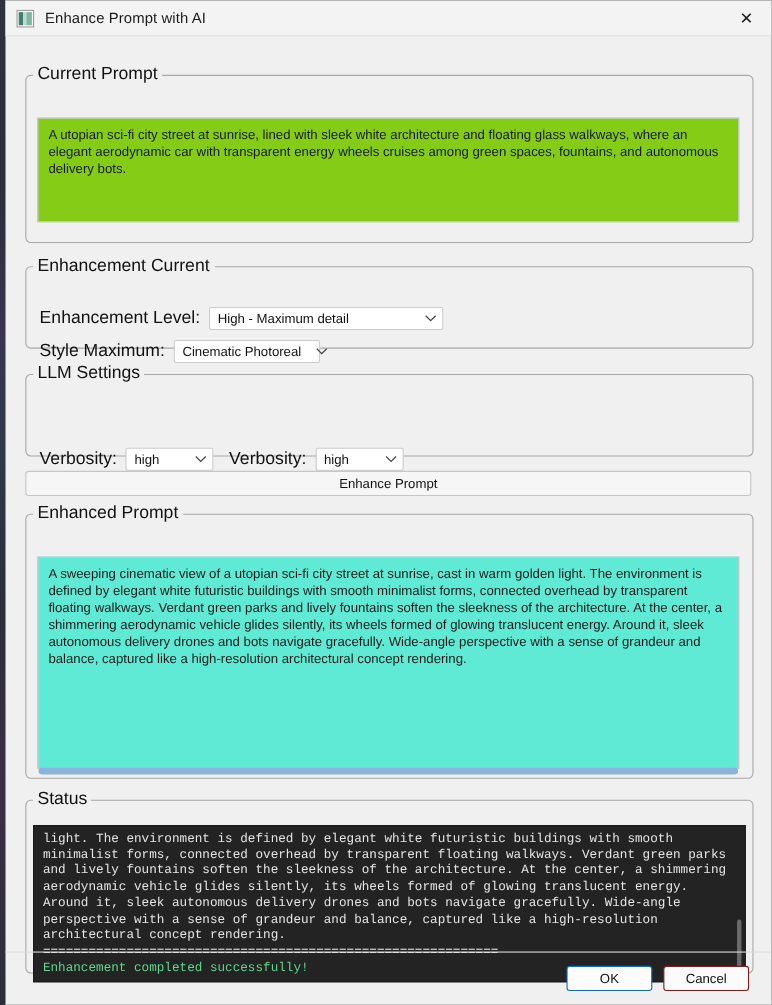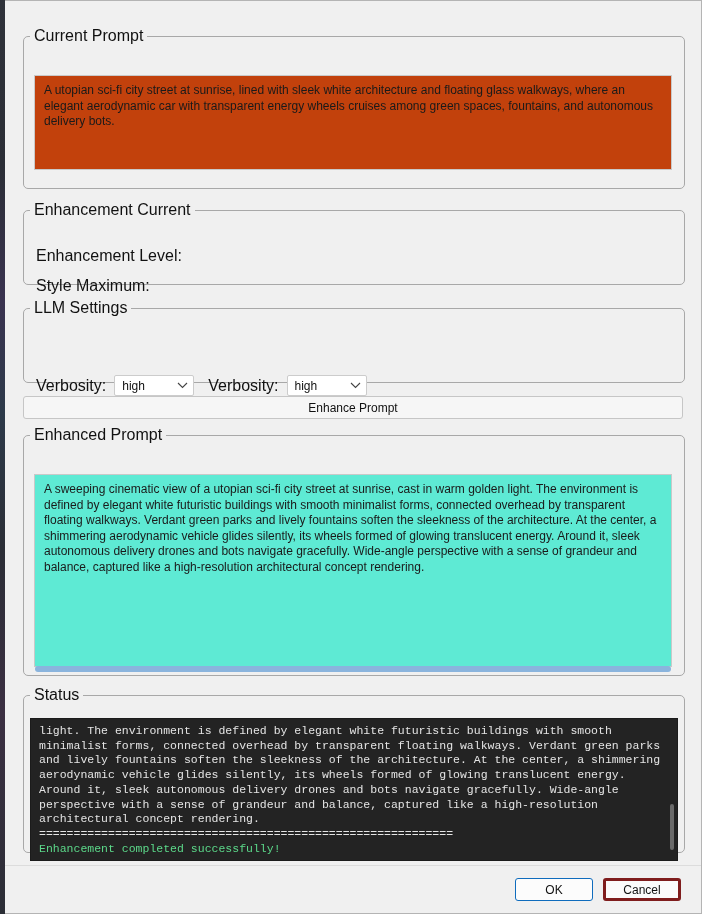--- a/index.html
+++ b/index.html
@@ -100,21 +100,21 @@
     font-size: 16px;
     color: #111;
   }
 
   
   #group-current-prompt { left: 18px; top: 26px; width: 660px; height: 160px; }
   #current-prompt-text {
     position: absolute;
     left: 10px; top: 30px;
     width: 638px; height: 95px;
-    background: #c2410c;
+    background: #84cc16;
     border: 1px solid #c9c9c9;
     box-sizing: border-box;
     padding: 7px 9px;
     font-size: 12px;
     line-height: 15.5px;
     color: #1a1a1a;
     overflow: hidden;
   }
 
   
@@ -245,52 +245,77 @@
   }
   .dlg-btn {
     width: 78px;
     height: 23px;
     box-sizing: border-box;
     border-radius: 3px;
     font-family: "Liberation Sans", sans-serif;
     font-size: 12px;
     color: #111;
     background: #fbfbfb;
-    border: 3px solid #7f1d1d;
+    border: 1px solid #7f1d1d;
     cursor: default;
   }
   #ok-button {
     border: 1.6px solid #0f6cbd;
     background: #fcfcfc;
   }
 </style>
 </head>
 <body>
 
 <div id="desktop-strip"></div>
 
 <div id="dialog">
 
+  <div id="titlebar">
+    <span id="app-icon">
+      <i class="s1"></i>
+        <i class="s2"></i>
+        <i class="s3"></i>
+    </span>
+    <span id="title-text">Enhance Prompt with AI</span>
+    <div id="close-button">✕</div>
+  </div>
 
   <div id="content">
 
     <fieldset class="group" id="group-current-prompt">
       <legend>Current Prompt</legend>
       <div id="current-prompt-text">A utopian sci-fi city street at sunrise, lined with sleek white architecture and floating glass walkways, where an elegant aerodynamic car with transparent energy wheels cruises among green spaces, fountains, and autonomous delivery bots.</div>
     </fieldset>
 
     <fieldset class="group" id="group-enhancement">
       <legend>Enhancement Current</legend>
 
       <div class="row" id="row-enh-level">
         <span class="field-label">Enhancement Level:</span>
+        <div class="combo" id="combo-enhancement-level">
+          <span class="val">High - Maximum detail</span>
+          <span class="chev">
+            <svg width="11" height="7" viewBox="0 0 11 7">
+                <path d="M1 1 L5.5 5.5 L10 1" fill="none" stroke="#444" stroke-width="1.1"></path>
+              </svg>
+          </span>
+        </div>
       </div>
 
       <div class="row" id="row-style-preset">
         <span class="field-label">Style Maximum:</span>
+        <div class="combo" id="combo-style-preset">
+          <span class="val">Cinematic Photoreal</span>
+          <span class="chev">
+            <svg width="11" height="7" viewBox="0 0 11 7">
+                <path d="M1 1 L5.5 5.5 L10 1" fill="none" stroke="#444" stroke-width="1.1"></path>
+              </svg>
+          </span>
+        </div>
       </div>
     </fieldset>
 
     <fieldset class="group" id="group-llm">
       <legend>LLM Settings</legend>
 
 
       <div class="row" id="row-reasoning">
         <span class="field-label">Verbosity:</span>
         <div class="combo" id="combo-reasoning">

